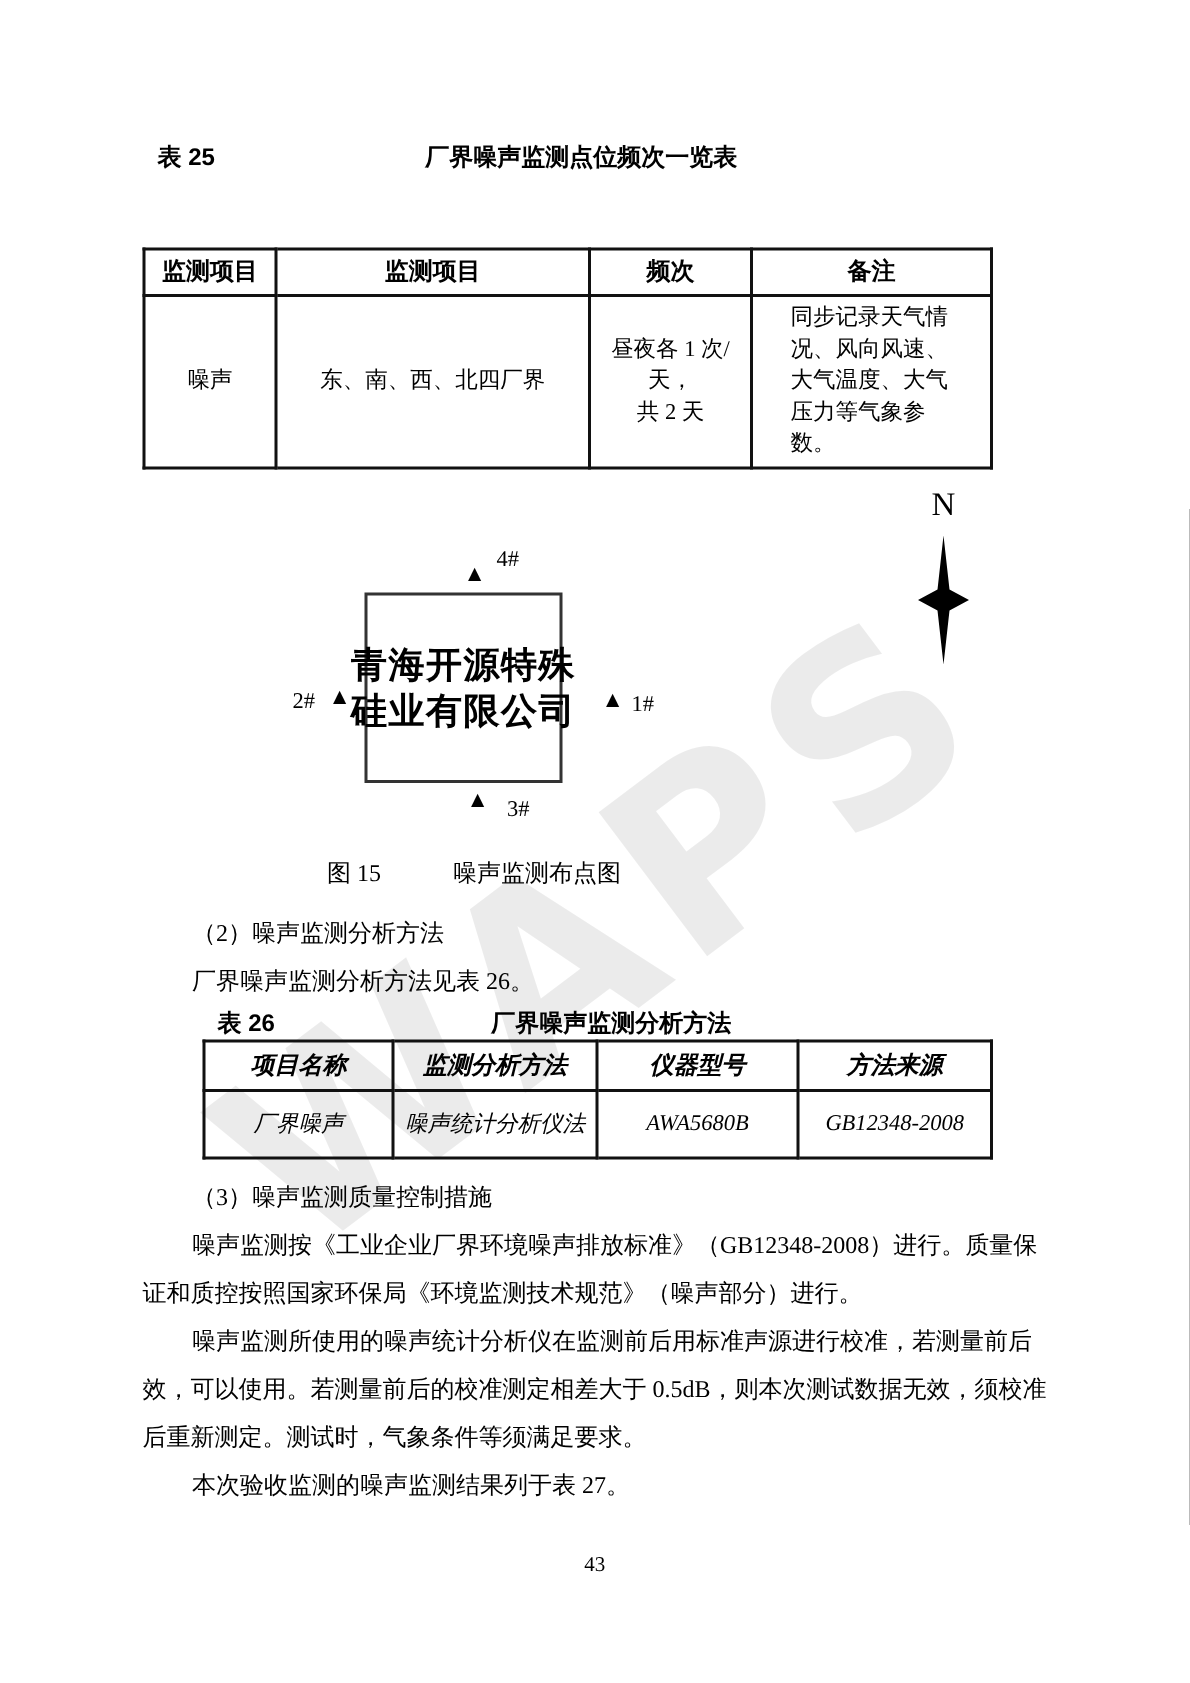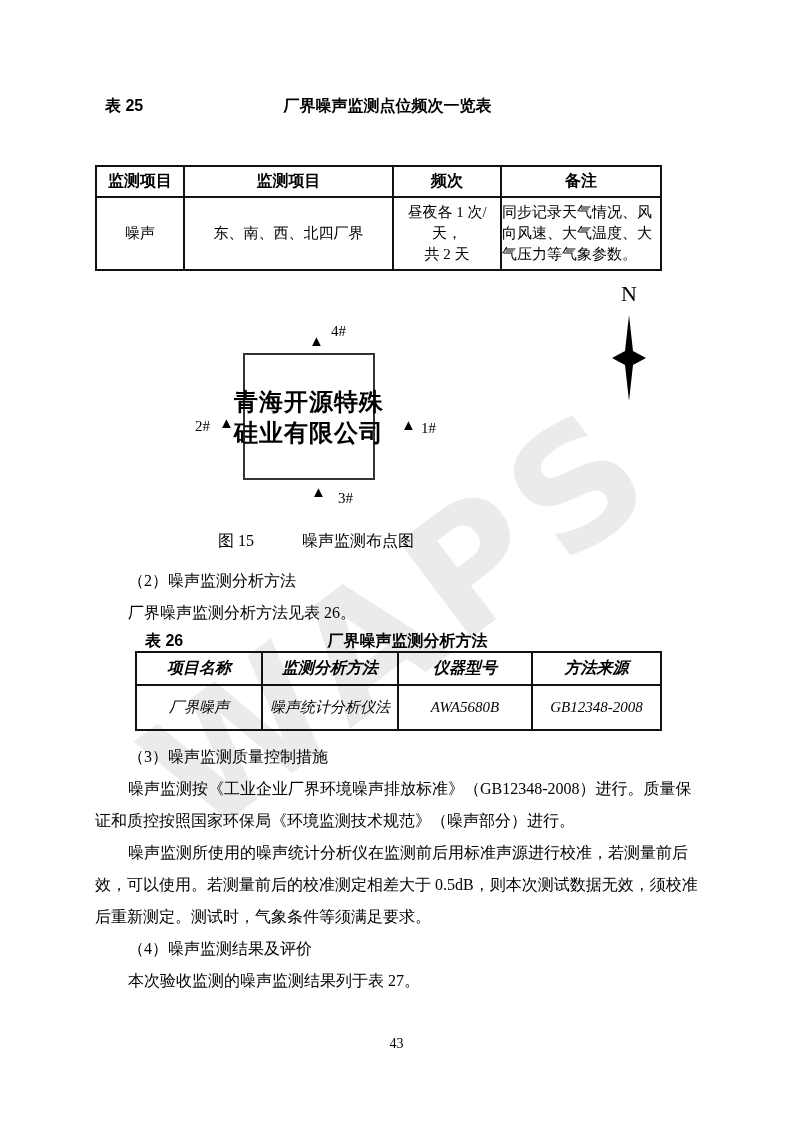--- a/index.html
+++ b/index.html
@@ -38,21 +38,21 @@
 
   table { border-collapse:collapse; table-layout:fixed; background:transparent; }
   .tbl25 { width:565px;margin-top:48px; }
   .tbl26 { width:525px; margin-left:40px;font-style:italic; }
   th, td { border:2px solid #111; font-size:15px; text-align:center; vertical-align:middle; padding:2px 6px; }
   th { font-family:"Liberation Sans", sans-serif; font-weight:bold; font-size:16px; }
   .tbl25 th { height:31px; }
   .tbl25 td { height:64px; line-height:21px; }
   .tbl26 th { height:33px; }
   .tbl26 td { height:45px; }
-  td.remark { text-align:left; line-height:21px; padding:4px 0; }
+  td.remark { text-align:left; line-height:21px; padding:4px 25px; }
   td.prewrap { white-space:pre-line; }
 
   
   .diagram { position:relative; height:240px; margin-top:10px; }
   .company-box {
     position:absolute; left:148px; top:72px; width:132px; height:127px;
     border:2px solid #333;
     display:flex; flex-direction:column; align-items:center; justify-content:center;
   }
   .company-line { font-family:"Liberation Sans", sans-serif; font-weight:bold; font-size:24px; line-height:31px; letter-spacing:1px; white-space:nowrap; }
@@ -189,21 +189,20 @@
       </tbody>
     </table>
 
     <div class="para-group g2">
       <p class="line indent">（3）噪声监测质量控制措施</p>
       <p class="line indent">噪声监测按《工业企业厂界环境噪声排放标准》（GB12348-2008）进行。质量保</p>
       <p class="line">证和质控按照国家环保局《环境监测技术规范》（噪声部分）进行。</p>
       <p class="line indent">噪声监测所使用的噪声统计分析仪在监测前后用标准声源进行校准，若测量前后</p>
       <p class="line">效，可以使用。若测量前后的校准测定相差大于 0.5dB，则本次测试数据无效，须校准</p>
       <p class="line">后重新测定。测试时，气象条件等须满足要求。</p>
-      <p class="line indent">（4）噪声监测结果及评价</p>
       <p class="line indent">本次验收监测的噪声监测结果列于表 27。</p>
     </div>
 
   </div>
 
   <div class="footer">43</div>
 
 </div>
 
 </body></html>

